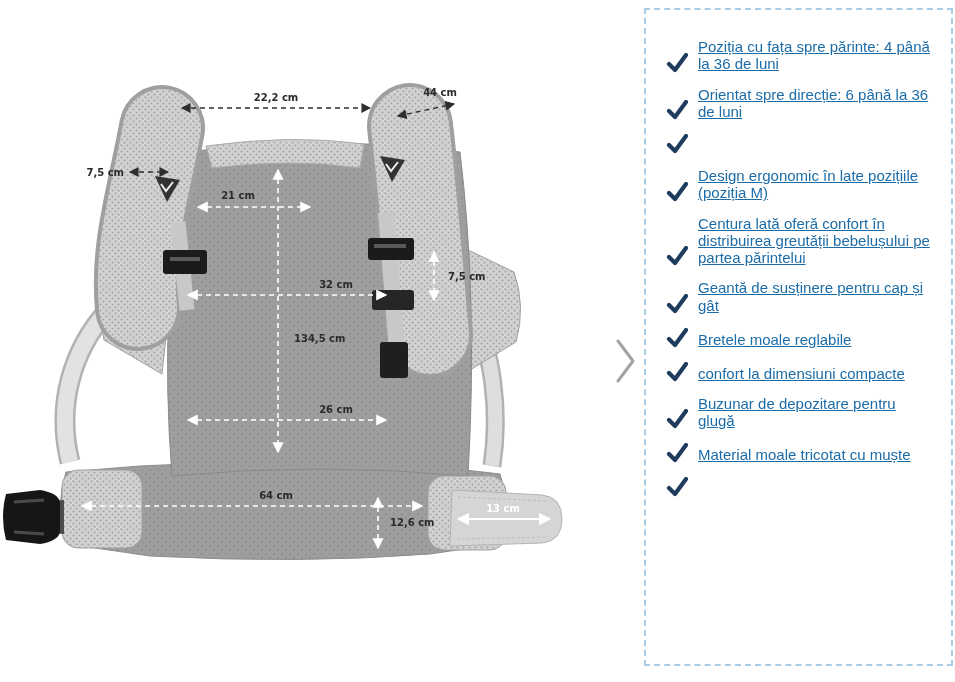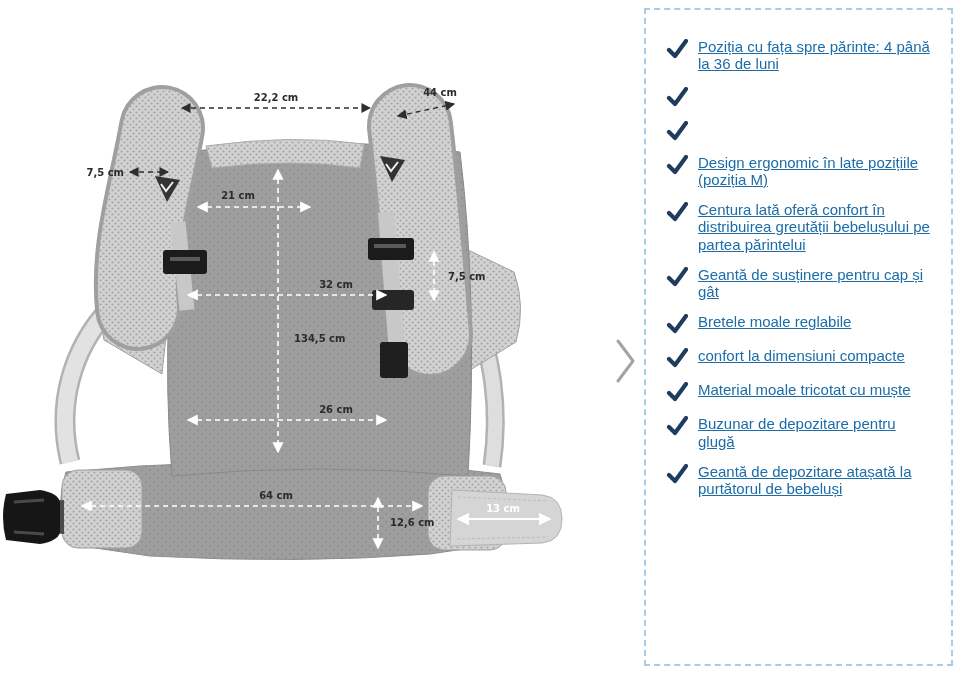--- a/index.html
+++ b/index.html
@@ -18,21 +18,21 @@
   
   .chevron { position:absolute; left:614px; top:338px; width:24px; height:46px; cursor:pointer; }
 
   
   .features-panel {
     position:absolute; left:644px; top:8px; width:309px; height:658px;
     box-sizing:border-box; border:2px dashed #a9cbe3; background:#ffffff;
     padding:28px 18px 16px 20px;
     display:flex; flex-direction:column; gap:13px;
   }
-  .feature-item { display:flex; align-items:flex-start; gap:10px; }
+  .feature-item { display:flex; align-items:flex-end; gap:10px; }
   .check-icon { flex:0 0 22px; width:22px; height:20px; margin-top:1px; }
   .feature-link {
     color:#1c6ca8; text-decoration:underline; font-size:15px; line-height:1.15;
     cursor:pointer;
   }
 </style>
 </head>
 <body>
 
 <div class="screen">
@@ -164,20 +164,21 @@
       <svg class="check-icon" viewBox="0 0 22 20">
           <path d="M3 11 L9 17 L20 2" fill="none" stroke="#1f3c5e" stroke-width="4.2" stroke-linecap="round" stroke-linejoin="round"></path>
         </svg>
       <span class="feature-link">Poziția cu fața spre părinte: 4 până la 36 de luni</span>
     </div>
 
     <div class="feature-item">
       <svg class="check-icon" viewBox="0 0 22 20">
           <path d="M3 11 L9 17 L20 2" fill="none" stroke="#1f3c5e" stroke-width="4.2" stroke-linecap="round" stroke-linejoin="round"></path>
         </svg>
+      <span class="feature-link">Orientat spre direcție: 6 până la 36 de luni</span>
     </div>
 
     <div class="feature-item">
       <svg class="check-icon" viewBox="0 0 22 20">
           <path d="M3 11 L9 17 L20 2" fill="none" stroke="#1f3c5e" stroke-width="4.2" stroke-linecap="round" stroke-linejoin="round"></path>
         </svg>
     </div>
 
     <div class="feature-item">
       <svg class="check-icon" viewBox="0 0 22 20">
@@ -211,32 +212,31 @@
       <svg class="check-icon" viewBox="0 0 22 20">
           <path d="M3 11 L9 17 L20 2" fill="none" stroke="#1f3c5e" stroke-width="4.2" stroke-linecap="round" stroke-linejoin="round"></path>
         </svg>
       <span class="feature-link">confort la dimensiuni compacte</span>
     </div>
 
     <div class="feature-item">
       <svg class="check-icon" viewBox="0 0 22 20">
           <path d="M3 11 L9 17 L20 2" fill="none" stroke="#1f3c5e" stroke-width="4.2" stroke-linecap="round" stroke-linejoin="round"></path>
         </svg>
+      <span class="feature-link">Buzunar de depozitare pentru glugă</span>
+    </div>
+
+    <div class="feature-item">
+      <svg class="check-icon" viewBox="0 0 22 20">
+          <path d="M3 11 L9 17 L20 2" fill="none" stroke="#1f3c5e" stroke-width="4.2" stroke-linecap="round" stroke-linejoin="round"></path>
+        </svg>
       <span class="feature-link">Material moale tricotat cu muște</span>
     </div>
 
     <div class="feature-item">
       <svg class="check-icon" viewBox="0 0 22 20">
           <path d="M3 11 L9 17 L20 2" fill="none" stroke="#1f3c5e" stroke-width="4.2" stroke-linecap="round" stroke-linejoin="round"></path>
         </svg>
-      <span class="feature-link">Buzunar de depozitare pentru glugă</span>
-    </div>
-
-    <div class="feature-item">
-      <svg class="check-icon" viewBox="0 0 22 20">
-          <path d="M3 11 L9 17 L20 2" fill="none" stroke="#1f3c5e" stroke-width="4.2" stroke-linecap="round" stroke-linejoin="round"></path>
-        </svg>
-      <span class="feature-link">Geantă de depozitare atașată la purtătorul de bebeluși</span>
     </div>
 
 
   </div>
 </div>
 
 </body></html>

